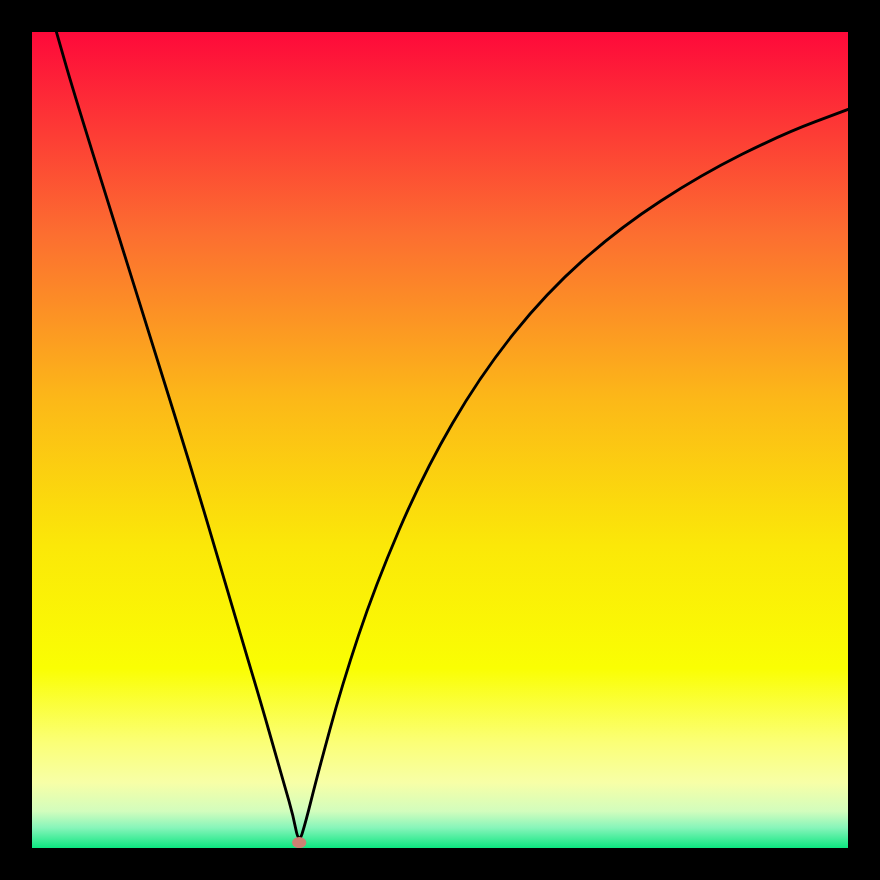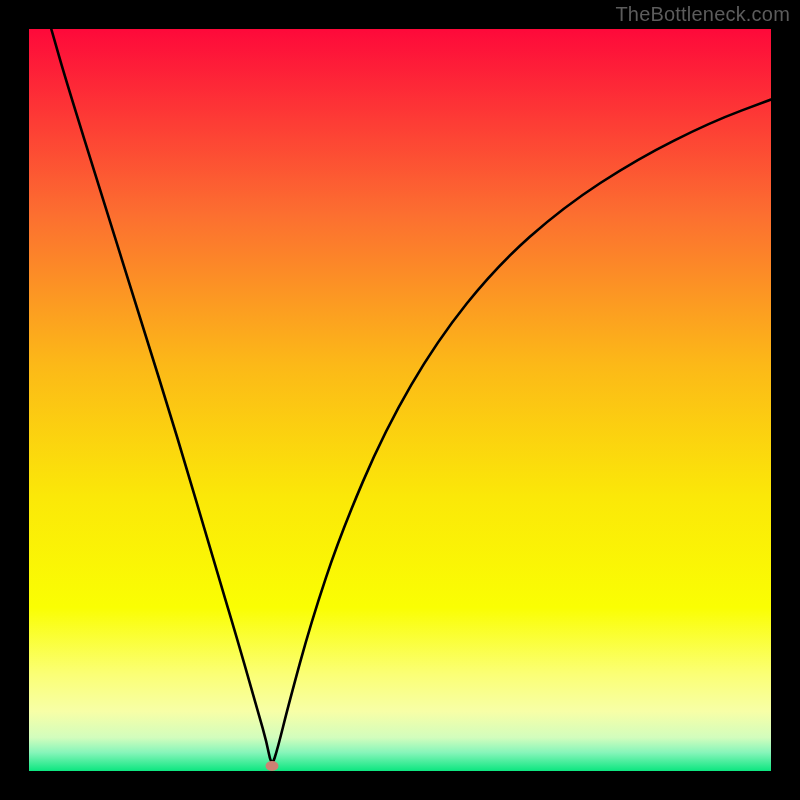--- a/index.html
+++ b/index.html
@@ -77,14 +77,13 @@
       <rect x="0" y="0" width="100" height="100" fill="url(#bg)"></rect>
     </svg>
 
     <svg class="curve" viewBox="0 0 100 100" preserveAspectRatio="none">
       <path id="curve-path" fill="none" stroke="#000" stroke-width="0.35" stroke-linecap="round" stroke-linejoin="round" d="M 3.00 0.00 Q 3.00 0.00 4.00 3.50 Q 5.00 7.00 7.50 15.00 Q 10.00 23.00 12.50 31.00 Q 15.00 39.00 17.50 47.00 Q 20.00 55.00 22.50 63.50 Q 25.00 72.00 26.50 77.00 Q 28.00 82.00 29.00 85.50 Q 30.00 89.00 30.50 90.75 Q 31.00 92.50 31.50 94.25 Q 32.00 96.00 32.35 97.75 Q 32.70 99.50 33.10 98.25 Q 33.50 97.00 34.25 94.00 Q 35.00 91.00 36.50 85.50 Q 38.00 80.00 40.00 74.00 Q 42.00 68.00 45.00 61.00 Q 48.00 54.00 51.50 48.00 Q 55.00 42.00 59.00 37.00 Q 63.00 32.00 67.50 28.00 Q 72.00 24.00 77.00 20.75 Q 82.00 17.50 87.00 15.00 Q 92.00 12.50 96.00 11.00 T 100.00 9.50"></path>
     </svg>
 
     <div class="marker" id="marker" style="left: 242.634px; top: 736.806px; background: rgb(205, 129, 115);"></div>
   </div>
 
-  <div class="watermark">TheBottleneck.com</div>
 </div>
 
 </body></html>

